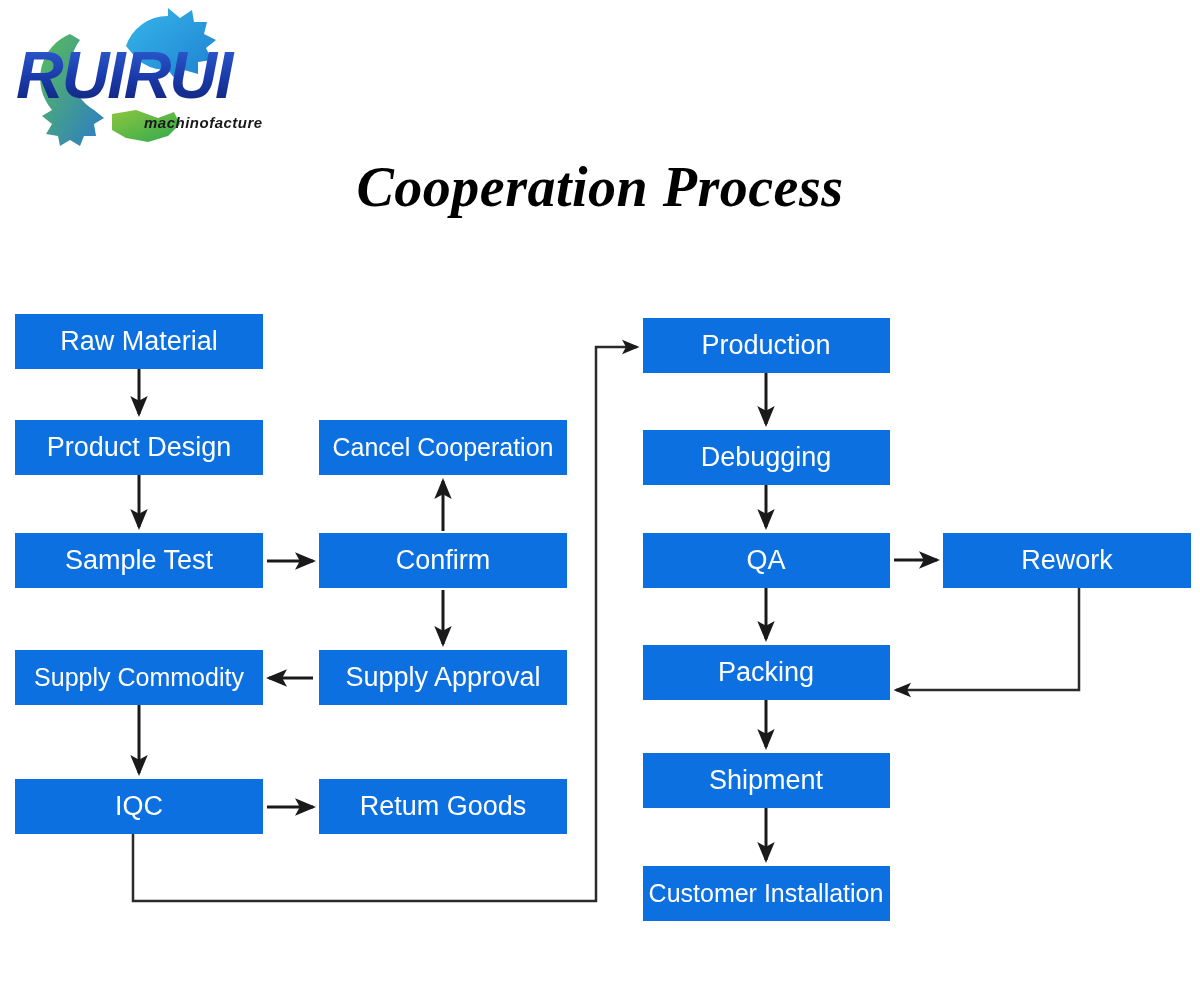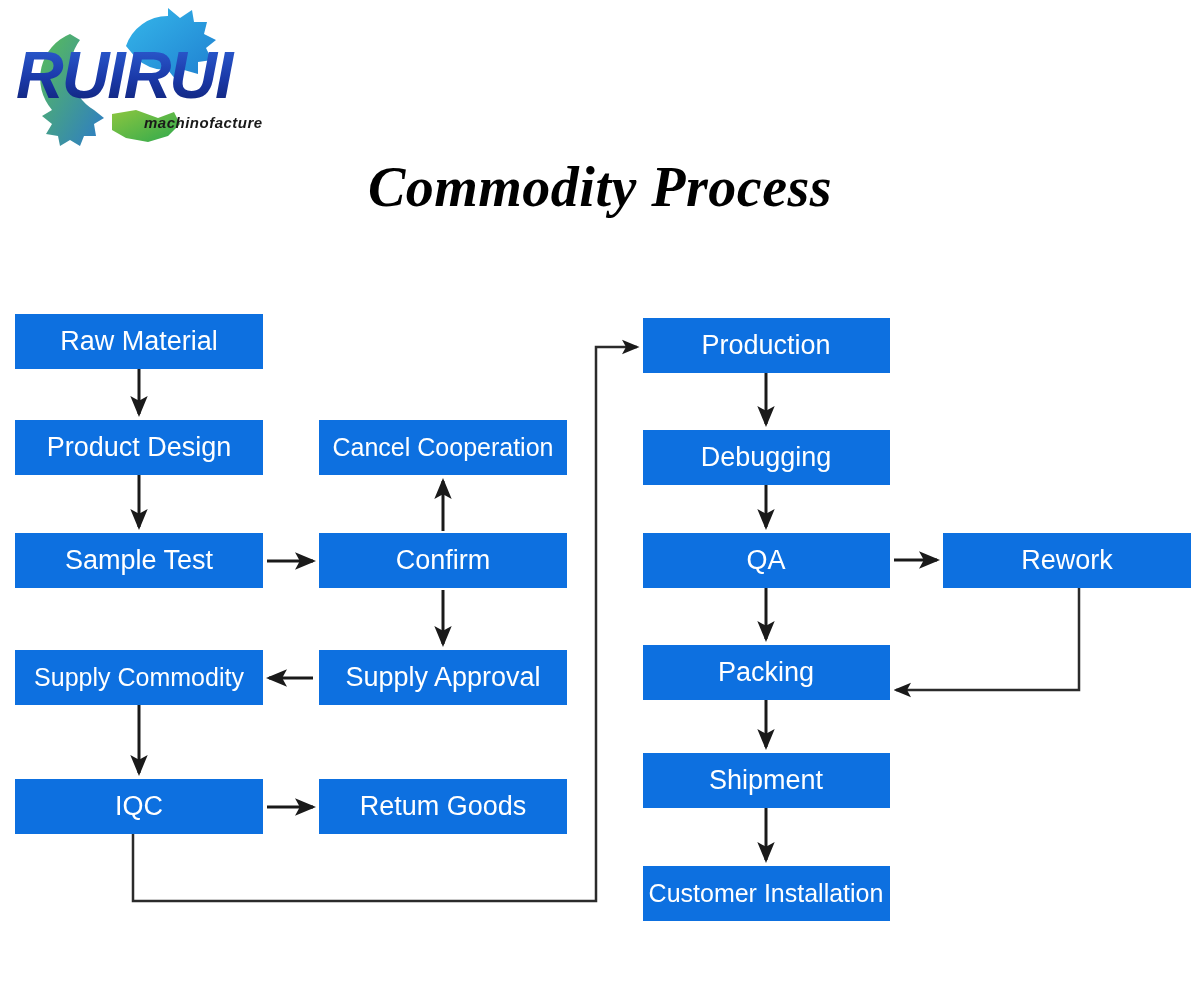--- a/index.html
+++ b/index.html
@@ -109,21 +109,21 @@
 
   <g>
     <path d="M104,108 L128,104 L150,112 L166,106 L172,118 L160,130 L140,136 L118,132 L104,124 Z" fill="url(#gLime)"></path>
   </g>
 
   <text x="8" y="92" font-family="'Liberation Sans', sans-serif" font-size="66" font-weight="bold" font-style="italic" fill="url(#gBlue)" letter-spacing="-2">RUIRUI</text>
 
   <text x="136" y="122" font-family="'Liberation Sans', sans-serif" font-size="15" font-weight="bold" font-style="italic" fill="#1a1a1a" letter-spacing="0.5">machinofacture</text>
 </svg>
 
-<div id="page-title">Commodity Process</div>
+<div id="page-title">Cooperation Process</div>
 
 <svg id="flowchart" viewBox="0 0 1200 1000">
   <defs>
     <marker id="arrowhead" markerWidth="7" markerHeight="7" refX="6" refY="3.1" orient="auto" markerUnits="strokeWidth">
       <path d="M0,0.2 L7,3.1 L0,6 L1.6,3.1 Z" fill="#1a1a1a"></path>
     </marker>
   </defs>
 
   <g>
 

